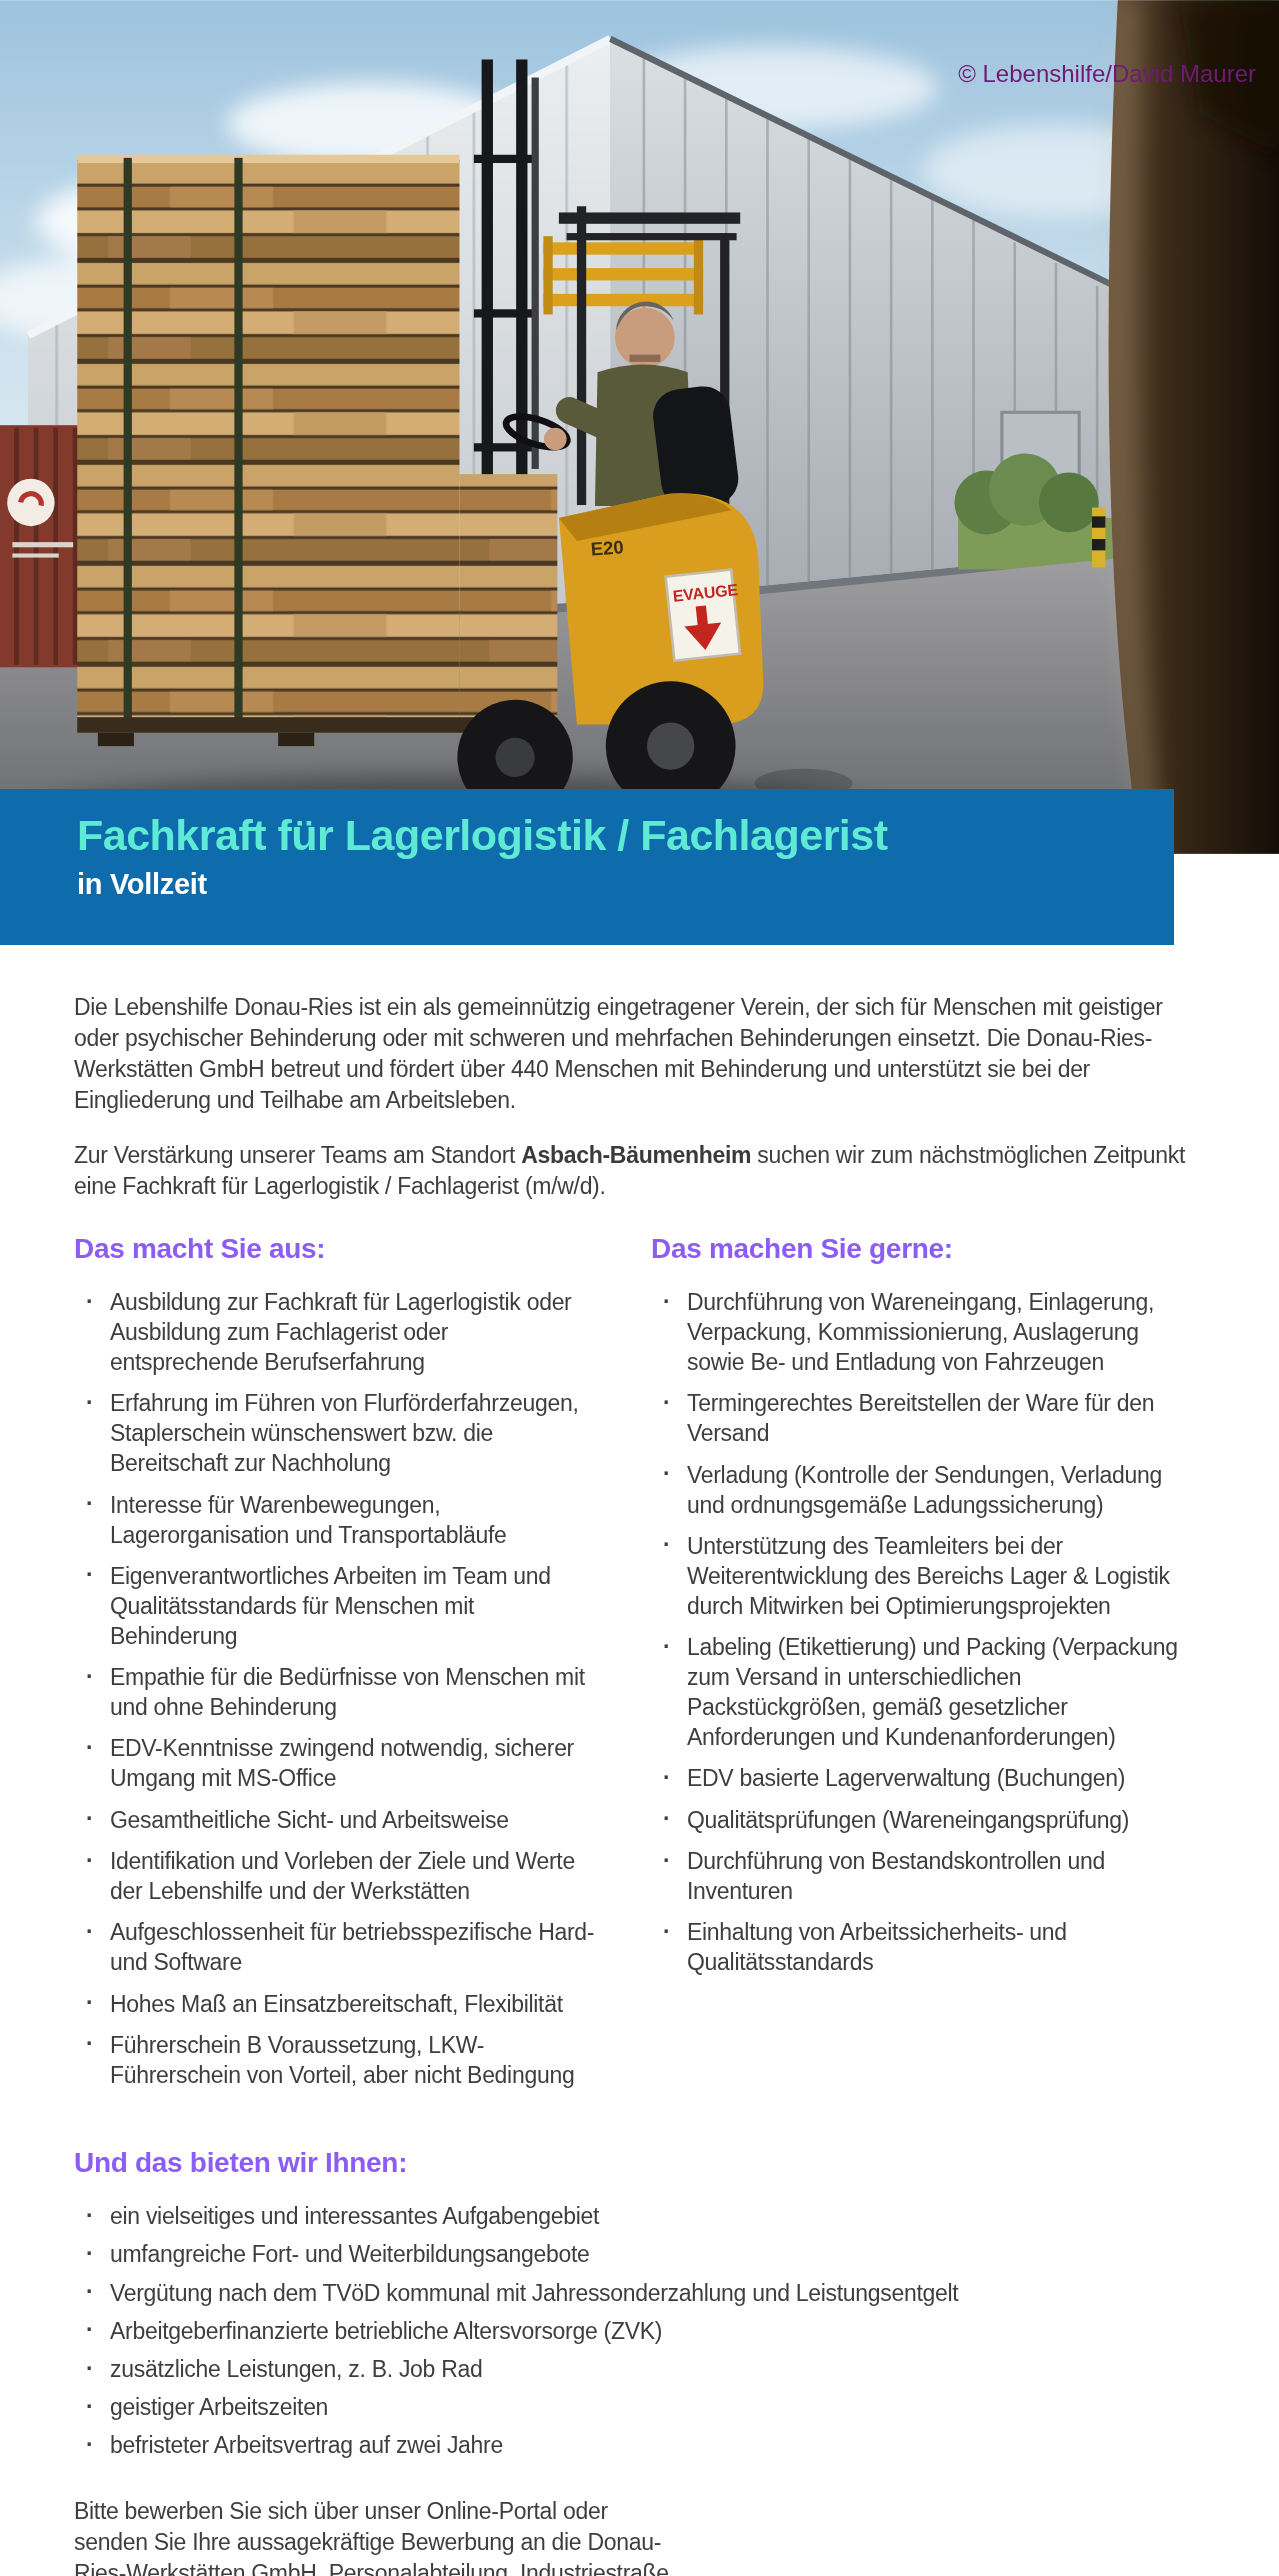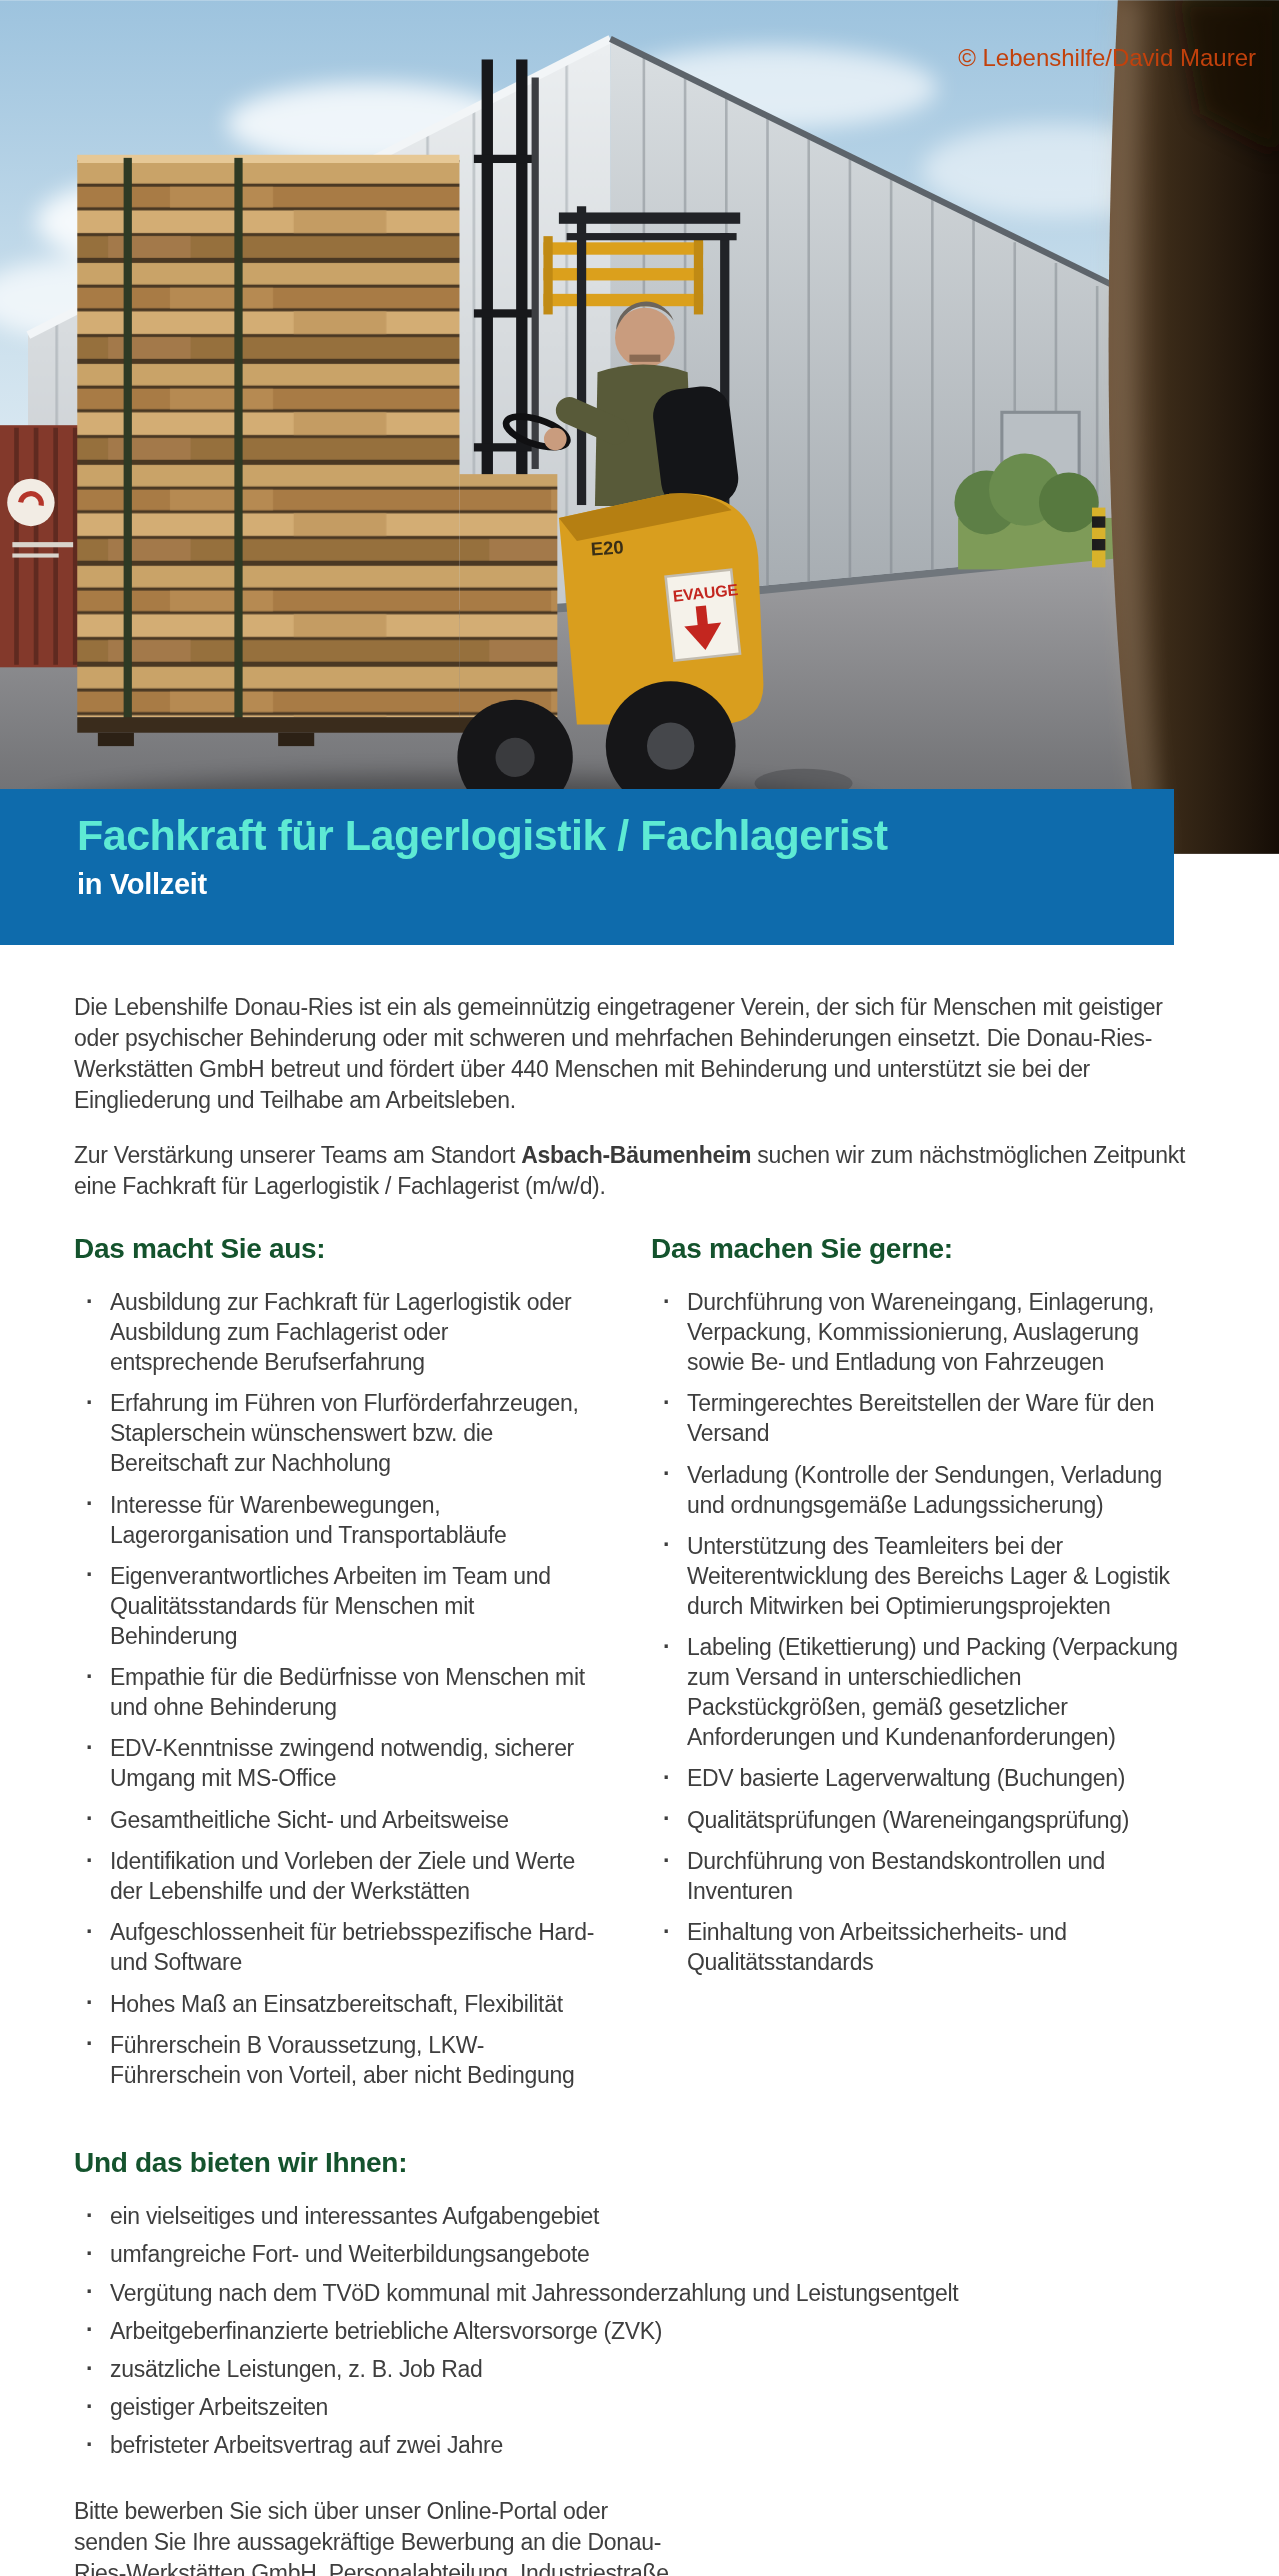--- a/index.html
+++ b/index.html
@@ -10,22 +10,22 @@
     overflow:hidden;
     background:#ffffff;
     font-family:"Liberation Sans", sans-serif;
     color:#3e3e3e;
     letter-spacing:-0.3px;
   }
   
   .photo{position:relative;width:1279px;height:854px;z-index:1;}
   .photo svg{display:block;width:1279px;height:854px;}
   .copyright{
-    position:absolute;top:44px;right:23px;
-    font-size:24px;color:#c2410c;letter-spacing:0;
+    position:absolute;top:60px;right:23px;
+    font-size:24px;color:#701a75;letter-spacing:0;
     z-index:3;
   }
   
   .banner{
     position:relative;z-index:2;
     width:1174px;height:156px;
     margin-top:-65px;
     background:#0e6bac;
     box-sizing:border-box;
     padding:24px 0 0 77px;
@@ -39,21 +39,21 @@
   }
   
   .main{position:relative;z-index:1;padding:47px 74px 0 74px;box-sizing:border-box;}
   .main p{margin:0;font-size:23px;line-height:31px;}
   .intro p{max-width:1133px;}
   .intro p + p{margin-top:24px;}
   .intro b{font-weight:700;color:#3a3a3a;}
   h2{
     margin:0 0 23px 0;
     font-size:28px;line-height:31px;
-    color:#14532d;font-weight:700;
+    color:#8b5cf6;font-weight:700;
   }
   .columns{display:flex;gap:42px;margin-top:31px;}
   .col-left{flex:0 0 535px;width:535px;}
   .col-right{flex:0 0 554px;width:554px;}
   ul.bullets{list-style:none;margin:9px;padding:0;font-size:23px;line-height:30px;}
   ul.bullets li{position:relative;padding-left:27px;margin-bottom:11.3px;}
   ul.bullets li::before{
     content:"\00B7";
     position:absolute;left:3.1px;top:-1.5px;
     font-weight:700;color:#3e3e3e;

